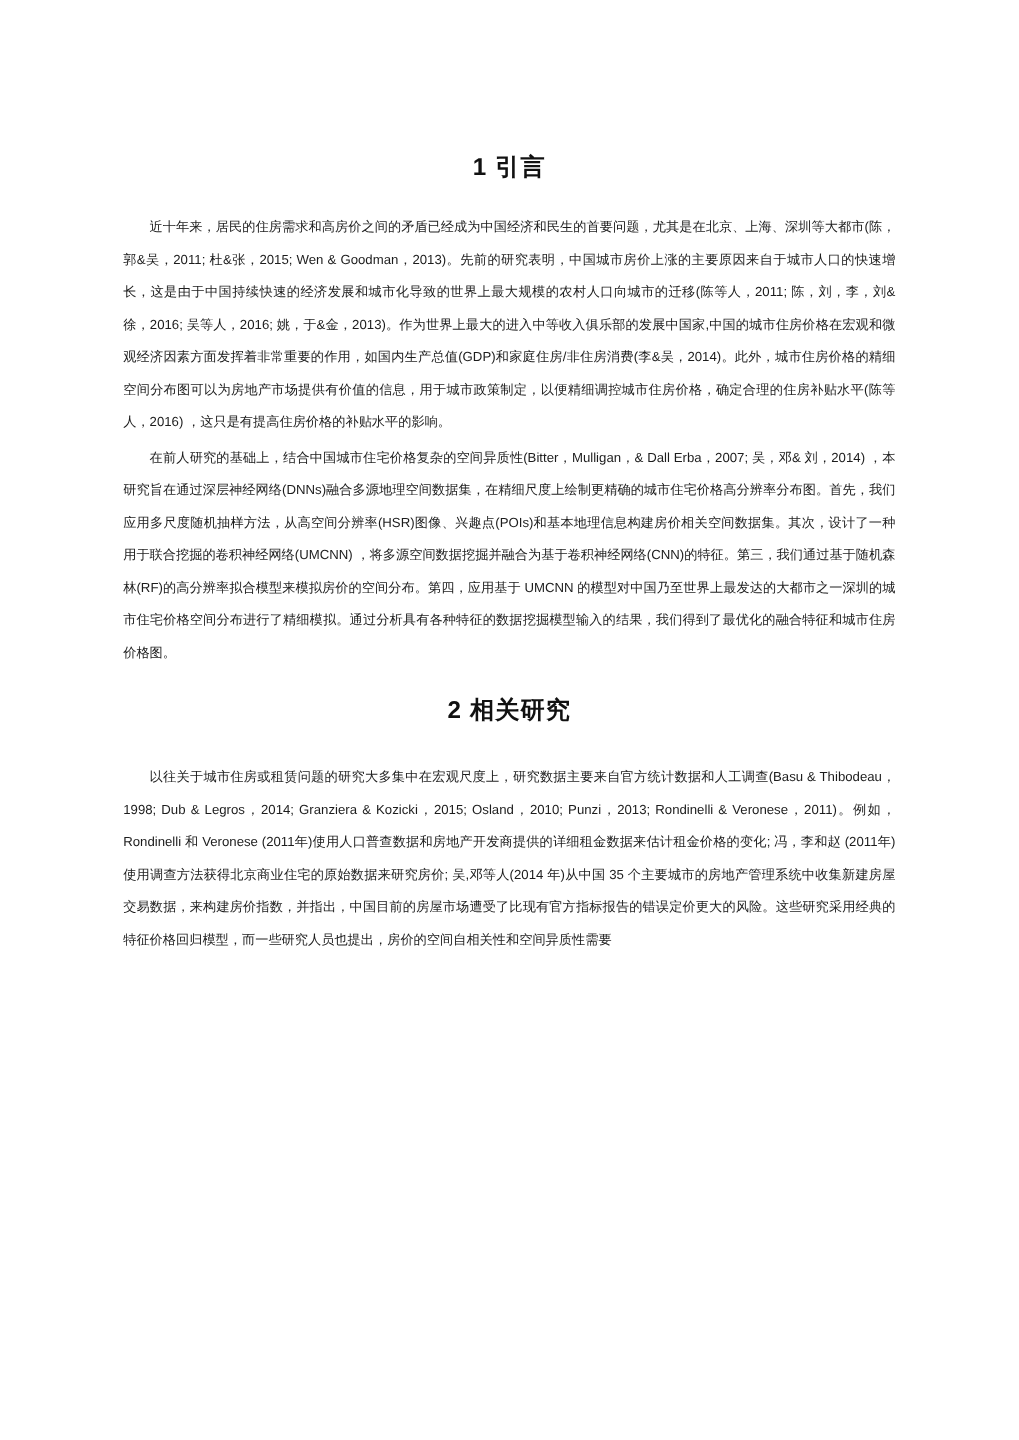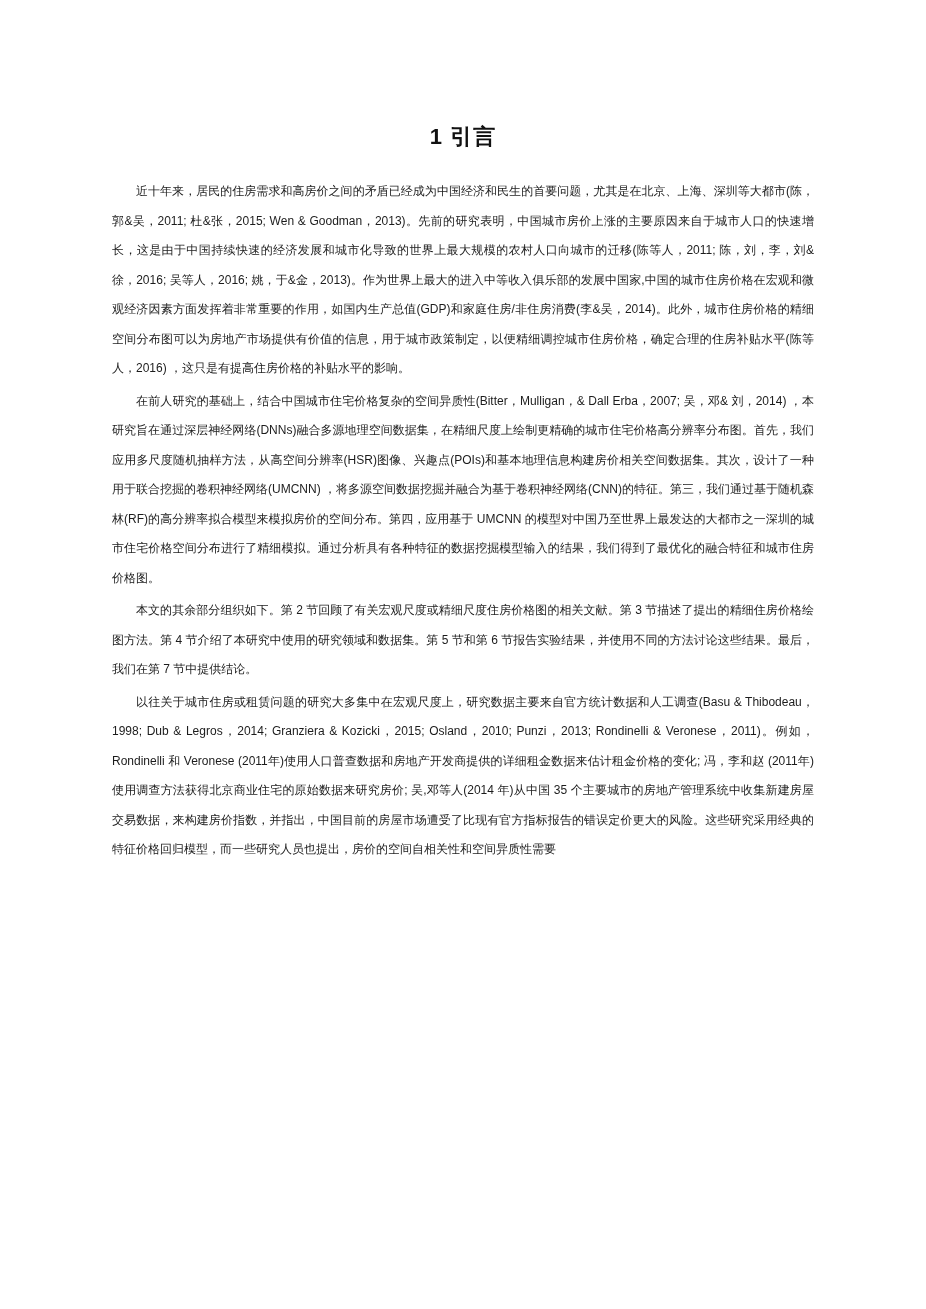--- a/index.html
+++ b/index.html
@@ -11,21 +11,21 @@
     width: 926px;
     height: 1309px;
     overflow: hidden;
     font-family: "Liberation Sans", "DejaVu Sans", sans-serif;
     color: #1c1c1c;
   }
   .page {
     box-sizing: border-box;
     width: 926px;
     height: 1309px;
-    padding: 1px 112px;
+    padding: 16px 112px;
     background: #ffffff;
   }
   .heading {
     font-size: 22px;
     font-weight: 700;
     text-align: center;
     line-height: 32px;
     margin: 0;
     color: #111111;
     letter-spacing: 1px;
@@ -52,18 +52,18 @@
 <body>
 
 <div class="page">
 
   <h1 class="heading heading-first">1 引言</h1>
 
   <p class="para">近十年来，居民的住房需求和高房价之间的矛盾已经成为中国经济和民生的首要问题，尤其是在北京、上海、深圳等大都市(陈，郭&amp;吴，2011; 杜&amp;张，2015; Wen &amp; Goodman，2013)。先前的研究表明，中国城市房价上涨的主要原因来自于城市人口的快速增长，这是由于中国持续快速的经济发展和城市化导致的世界上最大规模的农村人口向城市的迁移(陈等人，2011; 陈，刘，李，刘&amp;徐，2016; 吴等人，2016; 姚，于&amp;金，2013)。作为世界上最大的进入中等收入俱乐部的发展中国家,中国的城市住房价格在宏观和微观经济因素方面发挥着非常重要的作用，如国内生产总值(GDP)和家庭住房/非住房消费(李&amp;吴，2014)。此外，城市住房价格的精细空间分布图可以为房地产市场提供有价值的信息，用于城市政策制定，以便精细调控城市住房价格，确定合理的住房补贴水平(陈等人，2016) ，这只是有提高住房价格的补贴水平的影响。</p>
 
   <p class="para">在前人研究的基础上，结合中国城市住宅价格复杂的空间异质性(Bitter，Mulligan，&amp; Dall Erba，2007; 吴，邓&amp; 刘，2014) ，本研究旨在通过深层神经网络(DNNs)融合多源地理空间数据集，在精细尺度上绘制更精确的城市住宅价格高分辨率分布图。首先，我们应用多尺度随机抽样方法，从高空间分辨率(HSR)图像、兴趣点(POIs)和基本地理信息构建房价相关空间数据集。其次，设计了一种用于联合挖掘的卷积神经网络(UMCNN) ，将多源空间数据挖掘并融合为基于卷积神经网络(CNN)的特征。第三，我们通过基于随机森林(RF)的高分辨率拟合模型来模拟房价的空间分布。第四，应用基于 UMCNN 的模型对中国乃至世界上最发达的大都市之一深圳的城市住宅价格空间分布进行了精细模拟。通过分析具有各种特征的数据挖掘模型输入的结果，我们得到了最优化的融合特征和城市住房价格图。</p>
 
-  <p class="para">本文的其余部分组织如下。第 2 节回顾了有关宏观尺度或精细尺度住房价格图的相关文献。第 3 节描述了提出的精细住房价格绘图方法。第 4 节介绍了本研究中使用的研究领域和数据集。第 5 节和第 6 节报告实验结果，并使用不同的方法讨论这些结果。最后，我们在第 7 节中提供结论。</p>
 
+  <h1 class="heading heading-second">2 相关研究</h1>
 
   <p class="para">以往关于城市住房或租赁问题的研究大多集中在宏观尺度上，研究数据主要来自官方统计数据和人工调查(Basu &amp; Thibodeau，1998; Dub &amp; Legros，2014; Granziera &amp; Kozicki，2015; Osland，2010; Punzi，2013; Rondinelli &amp; Veronese，2011)。例如，Rondinelli 和 Veronese (2011年)使用人口普查数据和房地产开发商提供的详细租金数据来估计租金价格的变化; 冯，李和赵 (2011年)使用调查方法获得北京商业住宅的原始数据来研究房价; 吴,邓等人(2014 年)从中国 35 个主要城市的房地产管理系统中收集新建房屋交易数据，来构建房价指数，并指出，中国目前的房屋市场遭受了比现有官方指标报告的错误定价更大的风险。这些研究采用经典的特征价格回归模型，而一些研究人员也提出，房价的空间自相关性和空间异质性需要</p>
 
 </div>
 
 </body></html>

